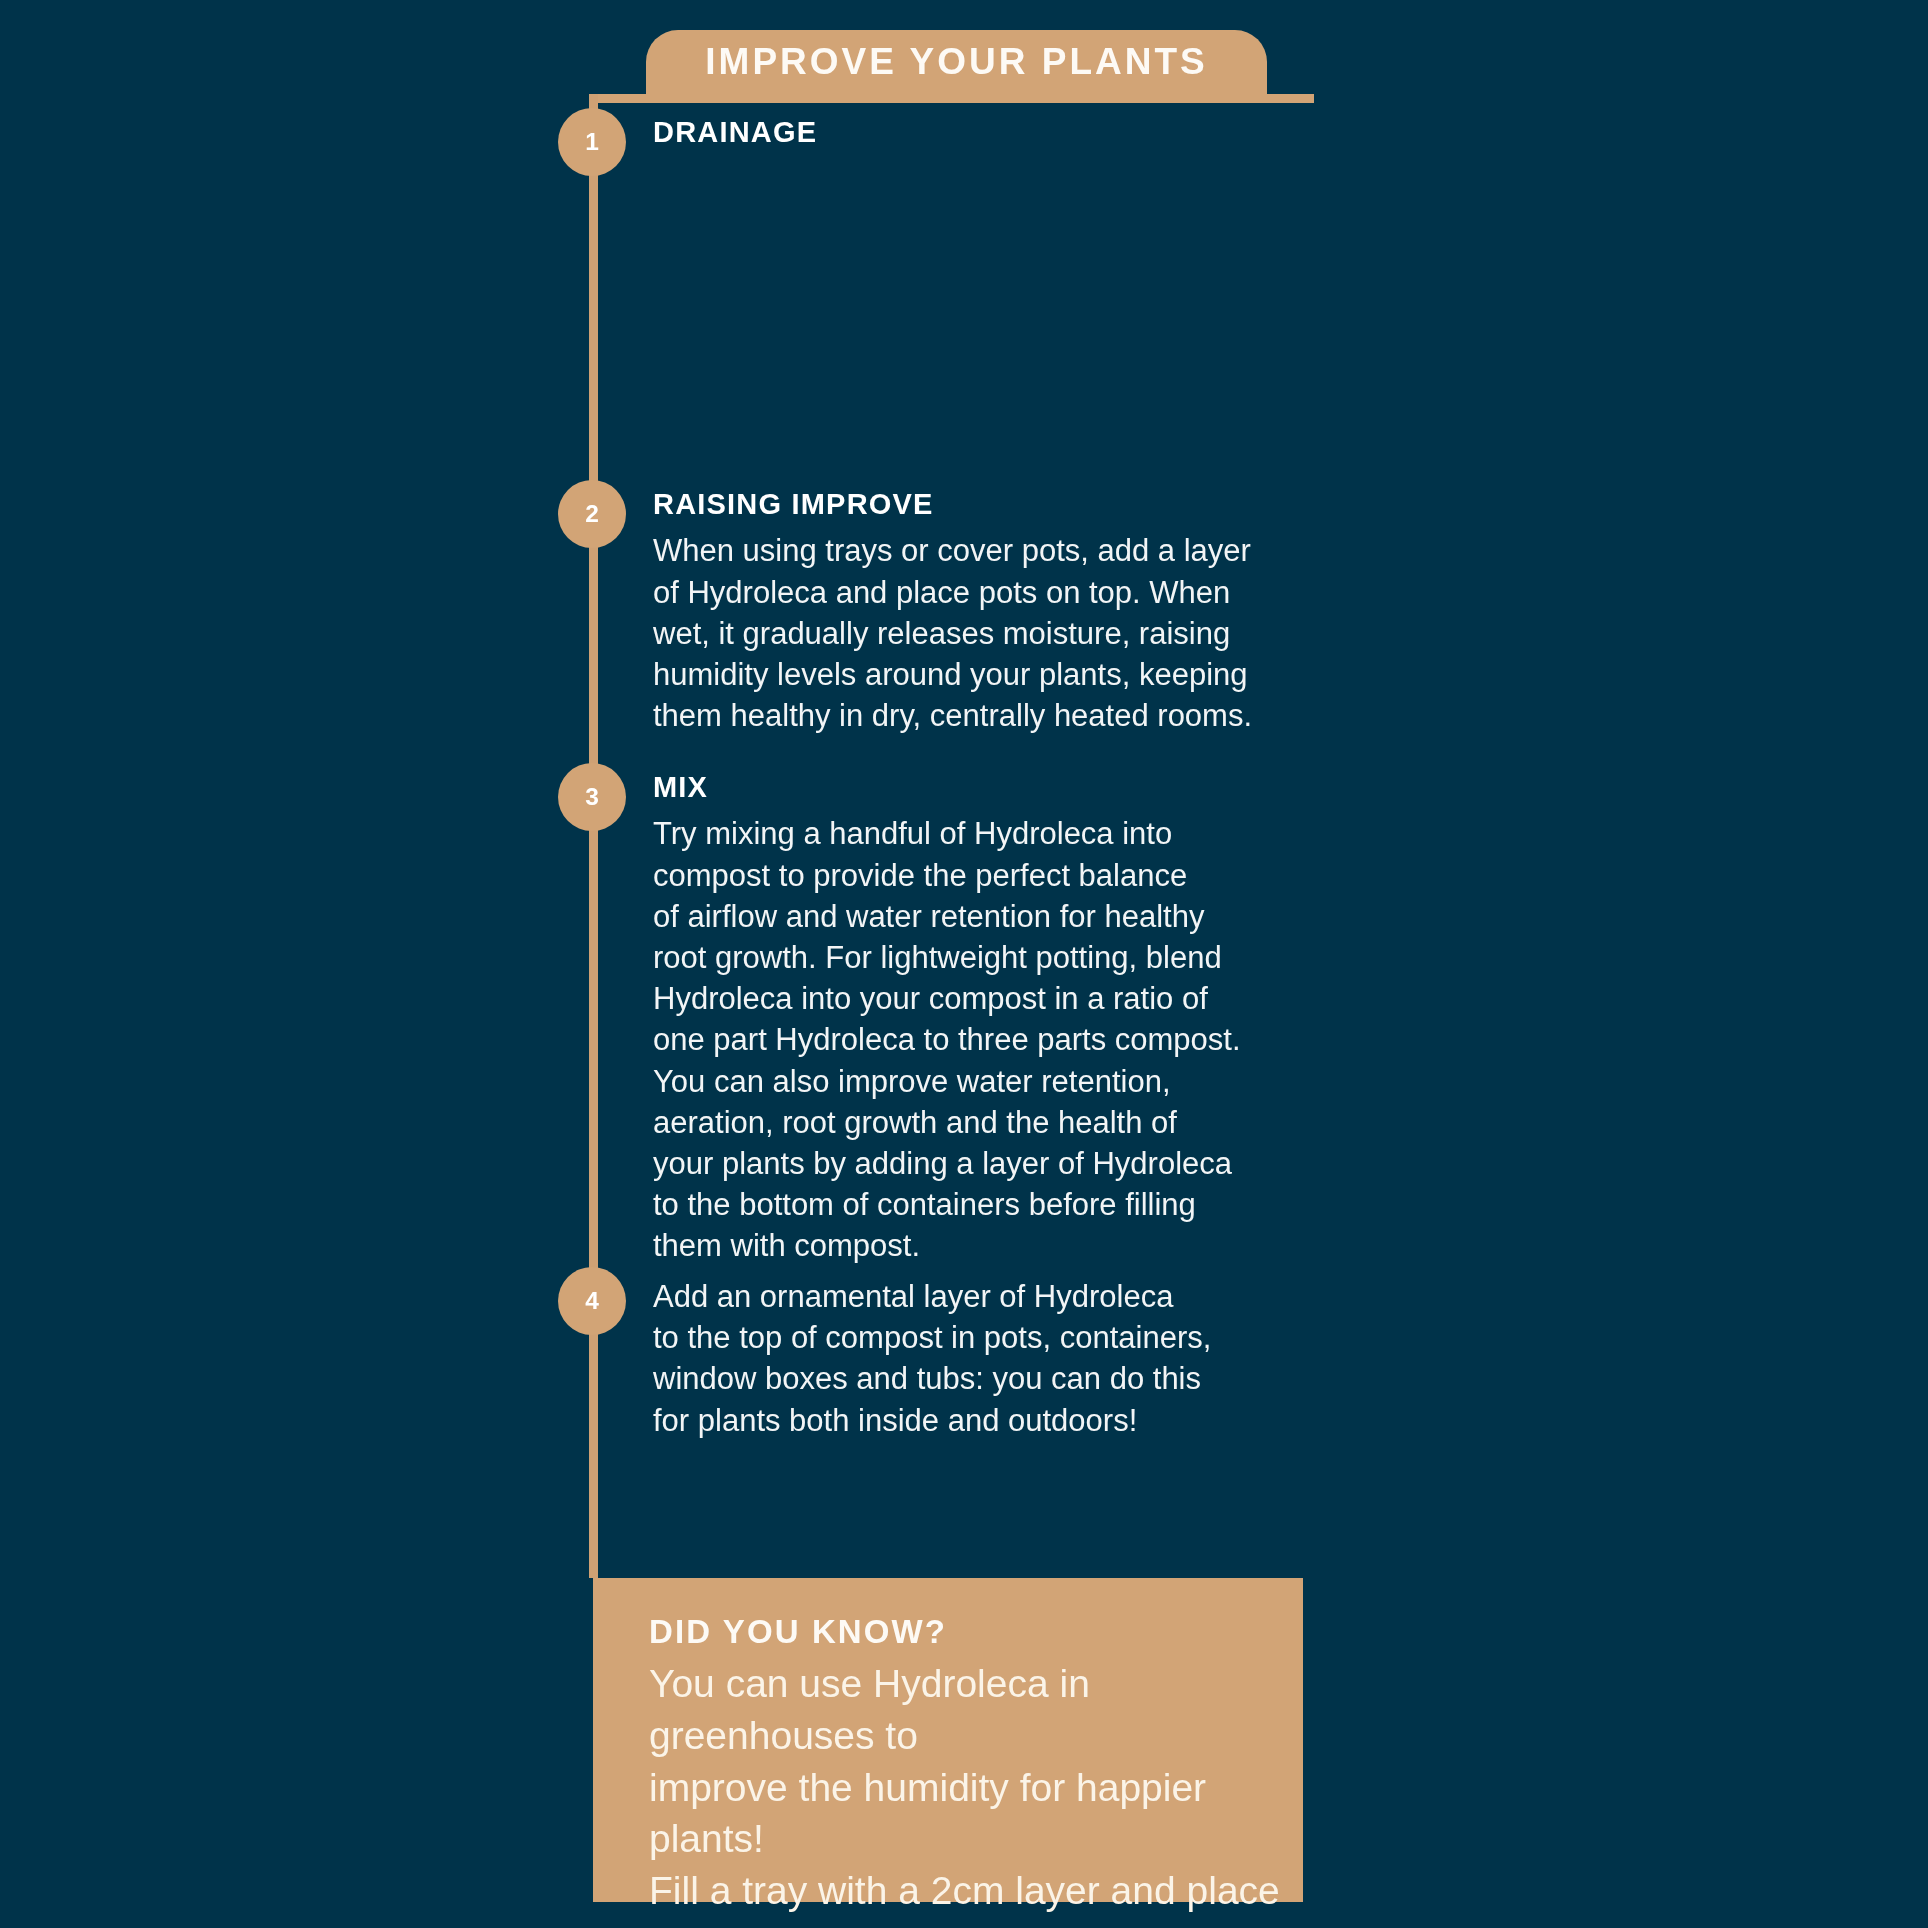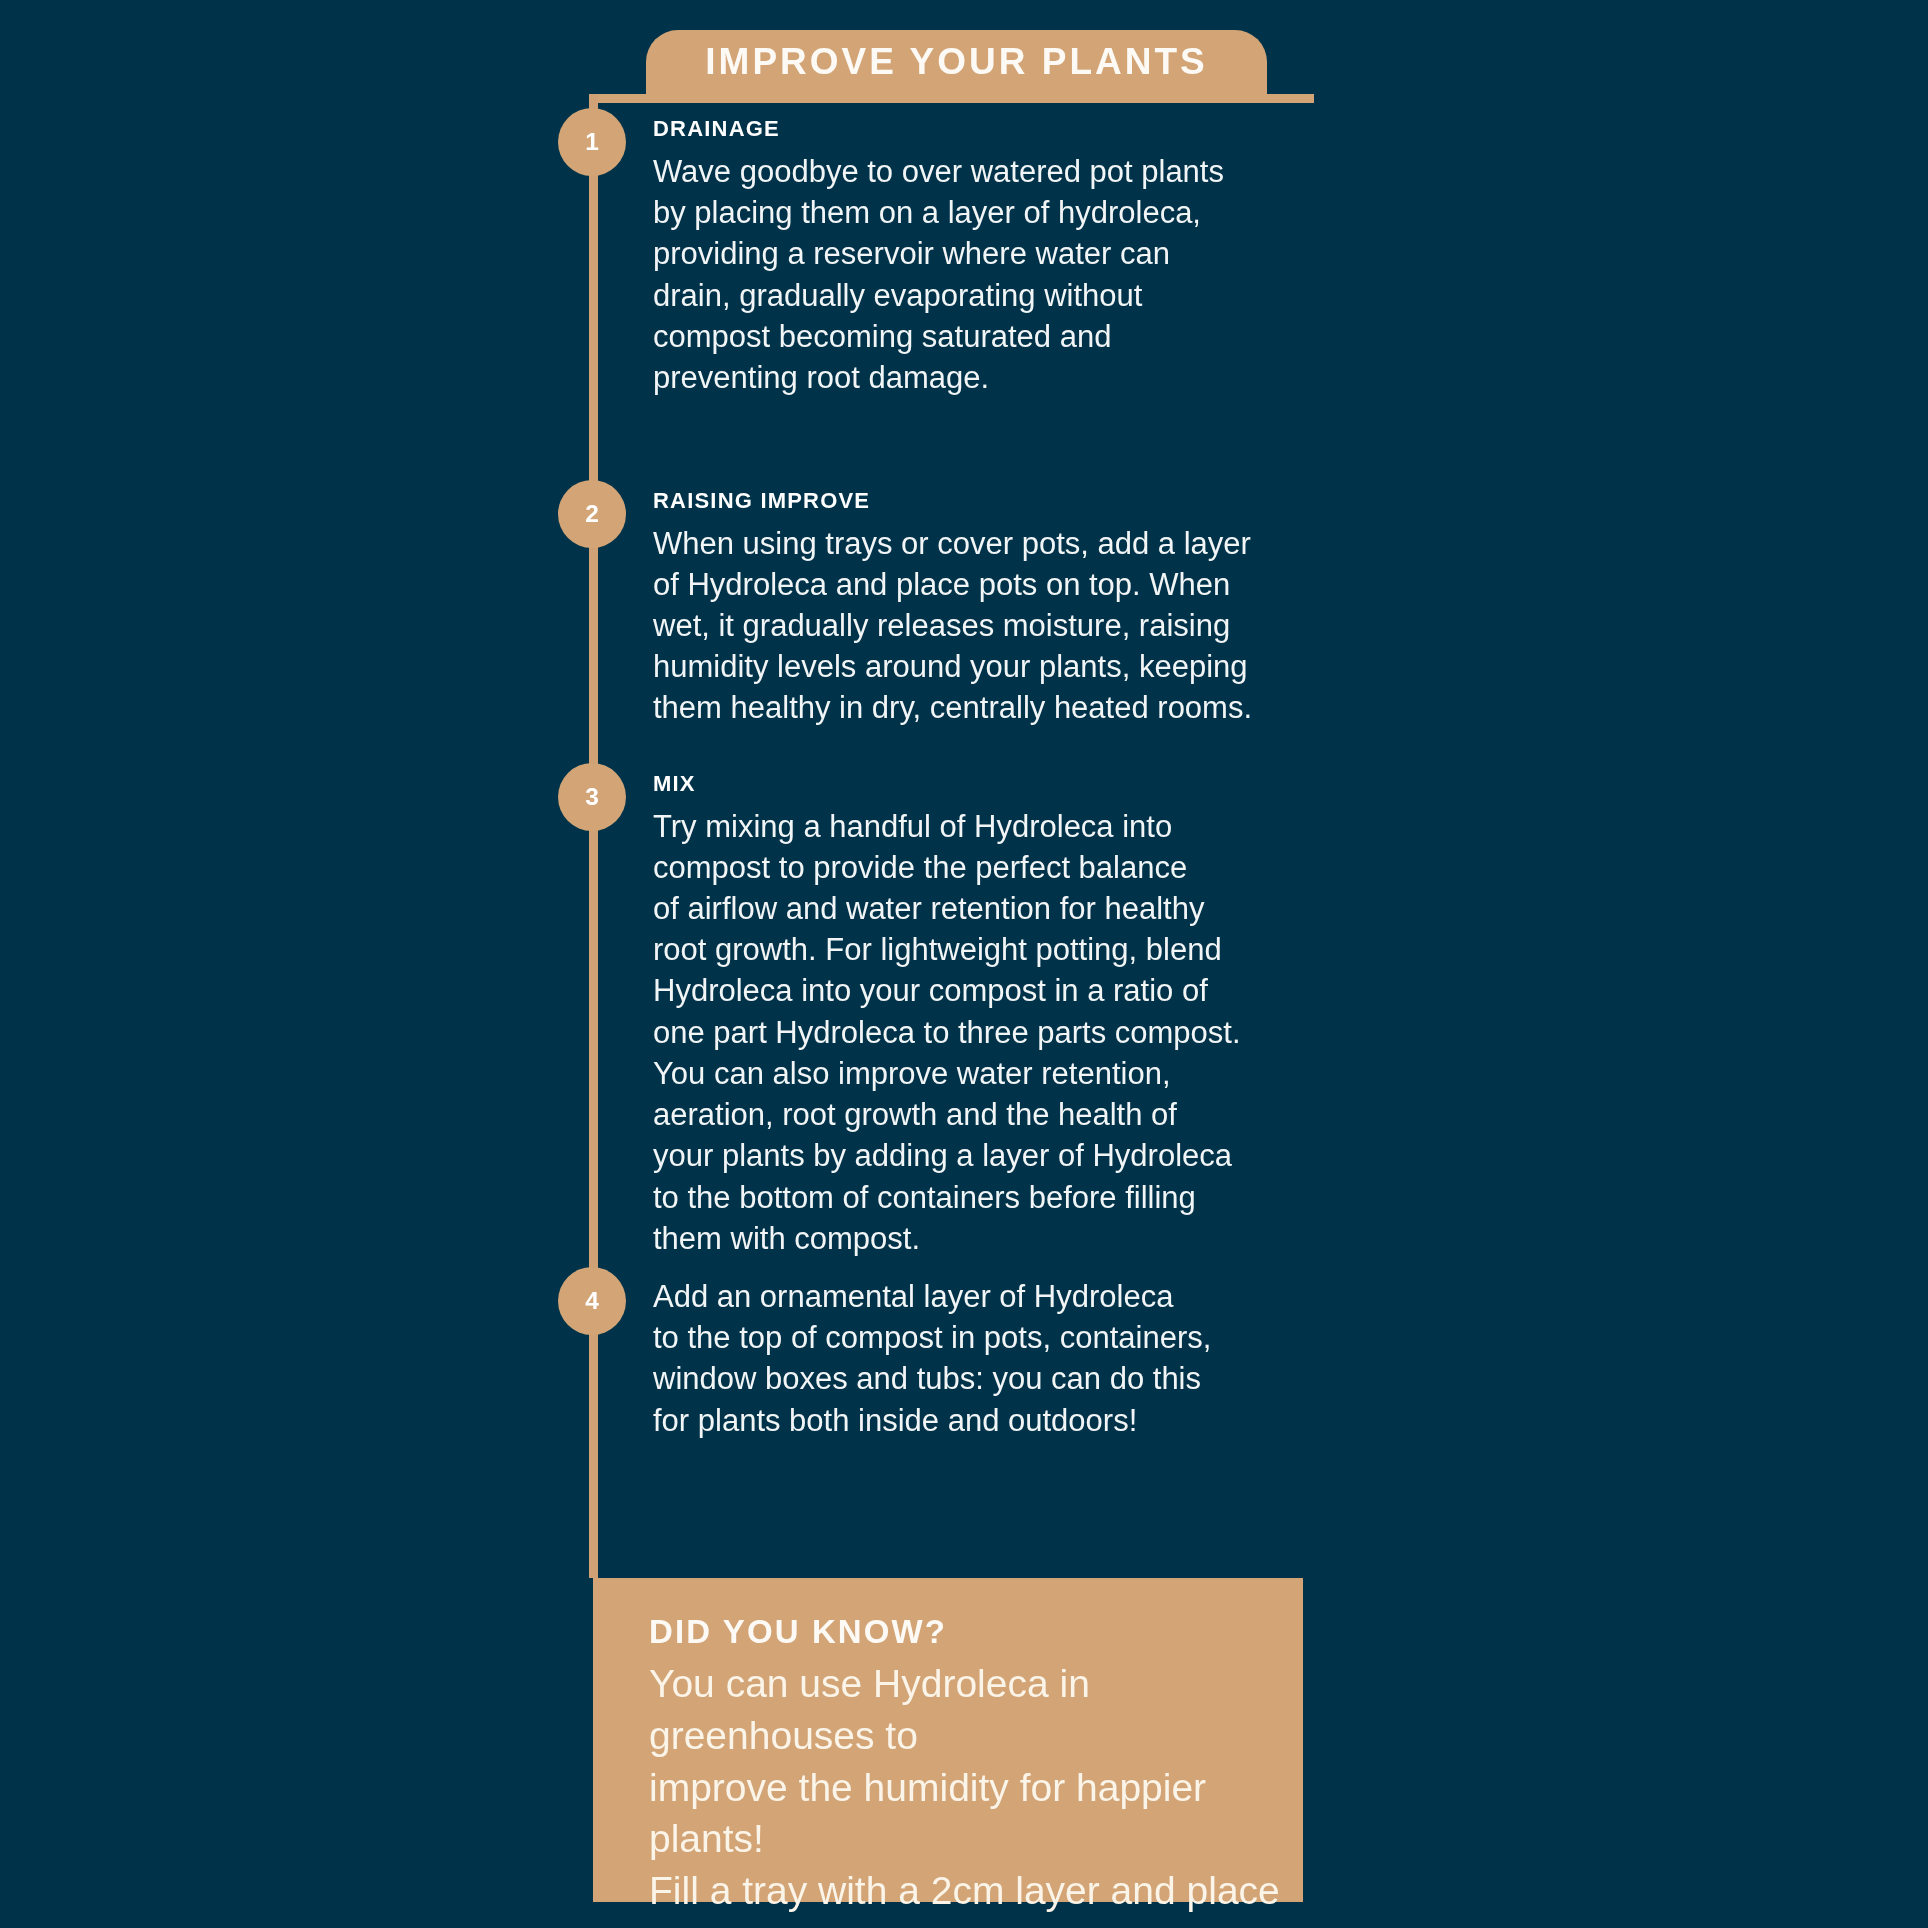--- a/index.html
+++ b/index.html
@@ -97,21 +97,21 @@
     font-weight: bold;
     line-height: 1;
   }
   .step-body {
     position: absolute;
     left: 653px;
     width: 763px;
   }
   .step-heading {
     color: #ffffff;
-    font-size: 22px;
+    font-size: 29px;
     font-weight: bold;
     letter-spacing: 1.2px;
     margin: 0 0 9.4px 0;
     line-height: 1.1;
   }
   .step-text {
     color: #f2f5f6;
     font-size: 31px;
     line-height: 1.33;
     font-weight: 300;
@@ -160,26 +160,20 @@
   </div>
 
   <div class="spine"></div>
 
   <div class="steps">
 
     <div class="step" style="top:108px;">
       <div class="step-bullet" style="top:0px;">1</div>
       <div class="step-body" style="top:9.4px;">
         <p class="step-heading">DRAINAGE</p>
-        <p class="step-text">Wave goodbye to over watered pot plants
-by placing them on a layer of hydroleca,
-providing a reservoir where water can
-drain, gradually evaporating without
-compost becoming saturated and
-preventing root damage.</p>
       </div>
     </div>
 
     <div class="step" style="top:428px;">
       <div class="step-bullet" style="top:52px;">2</div>
       <div class="step-body" style="top:61px;">
         <p class="step-heading">RAISING IMPROVE</p>
         <p class="step-text">When using trays or cover pots, add a layer
 of Hydroleca and place pots on top. When
 wet, it gradually releases moisture, raising

